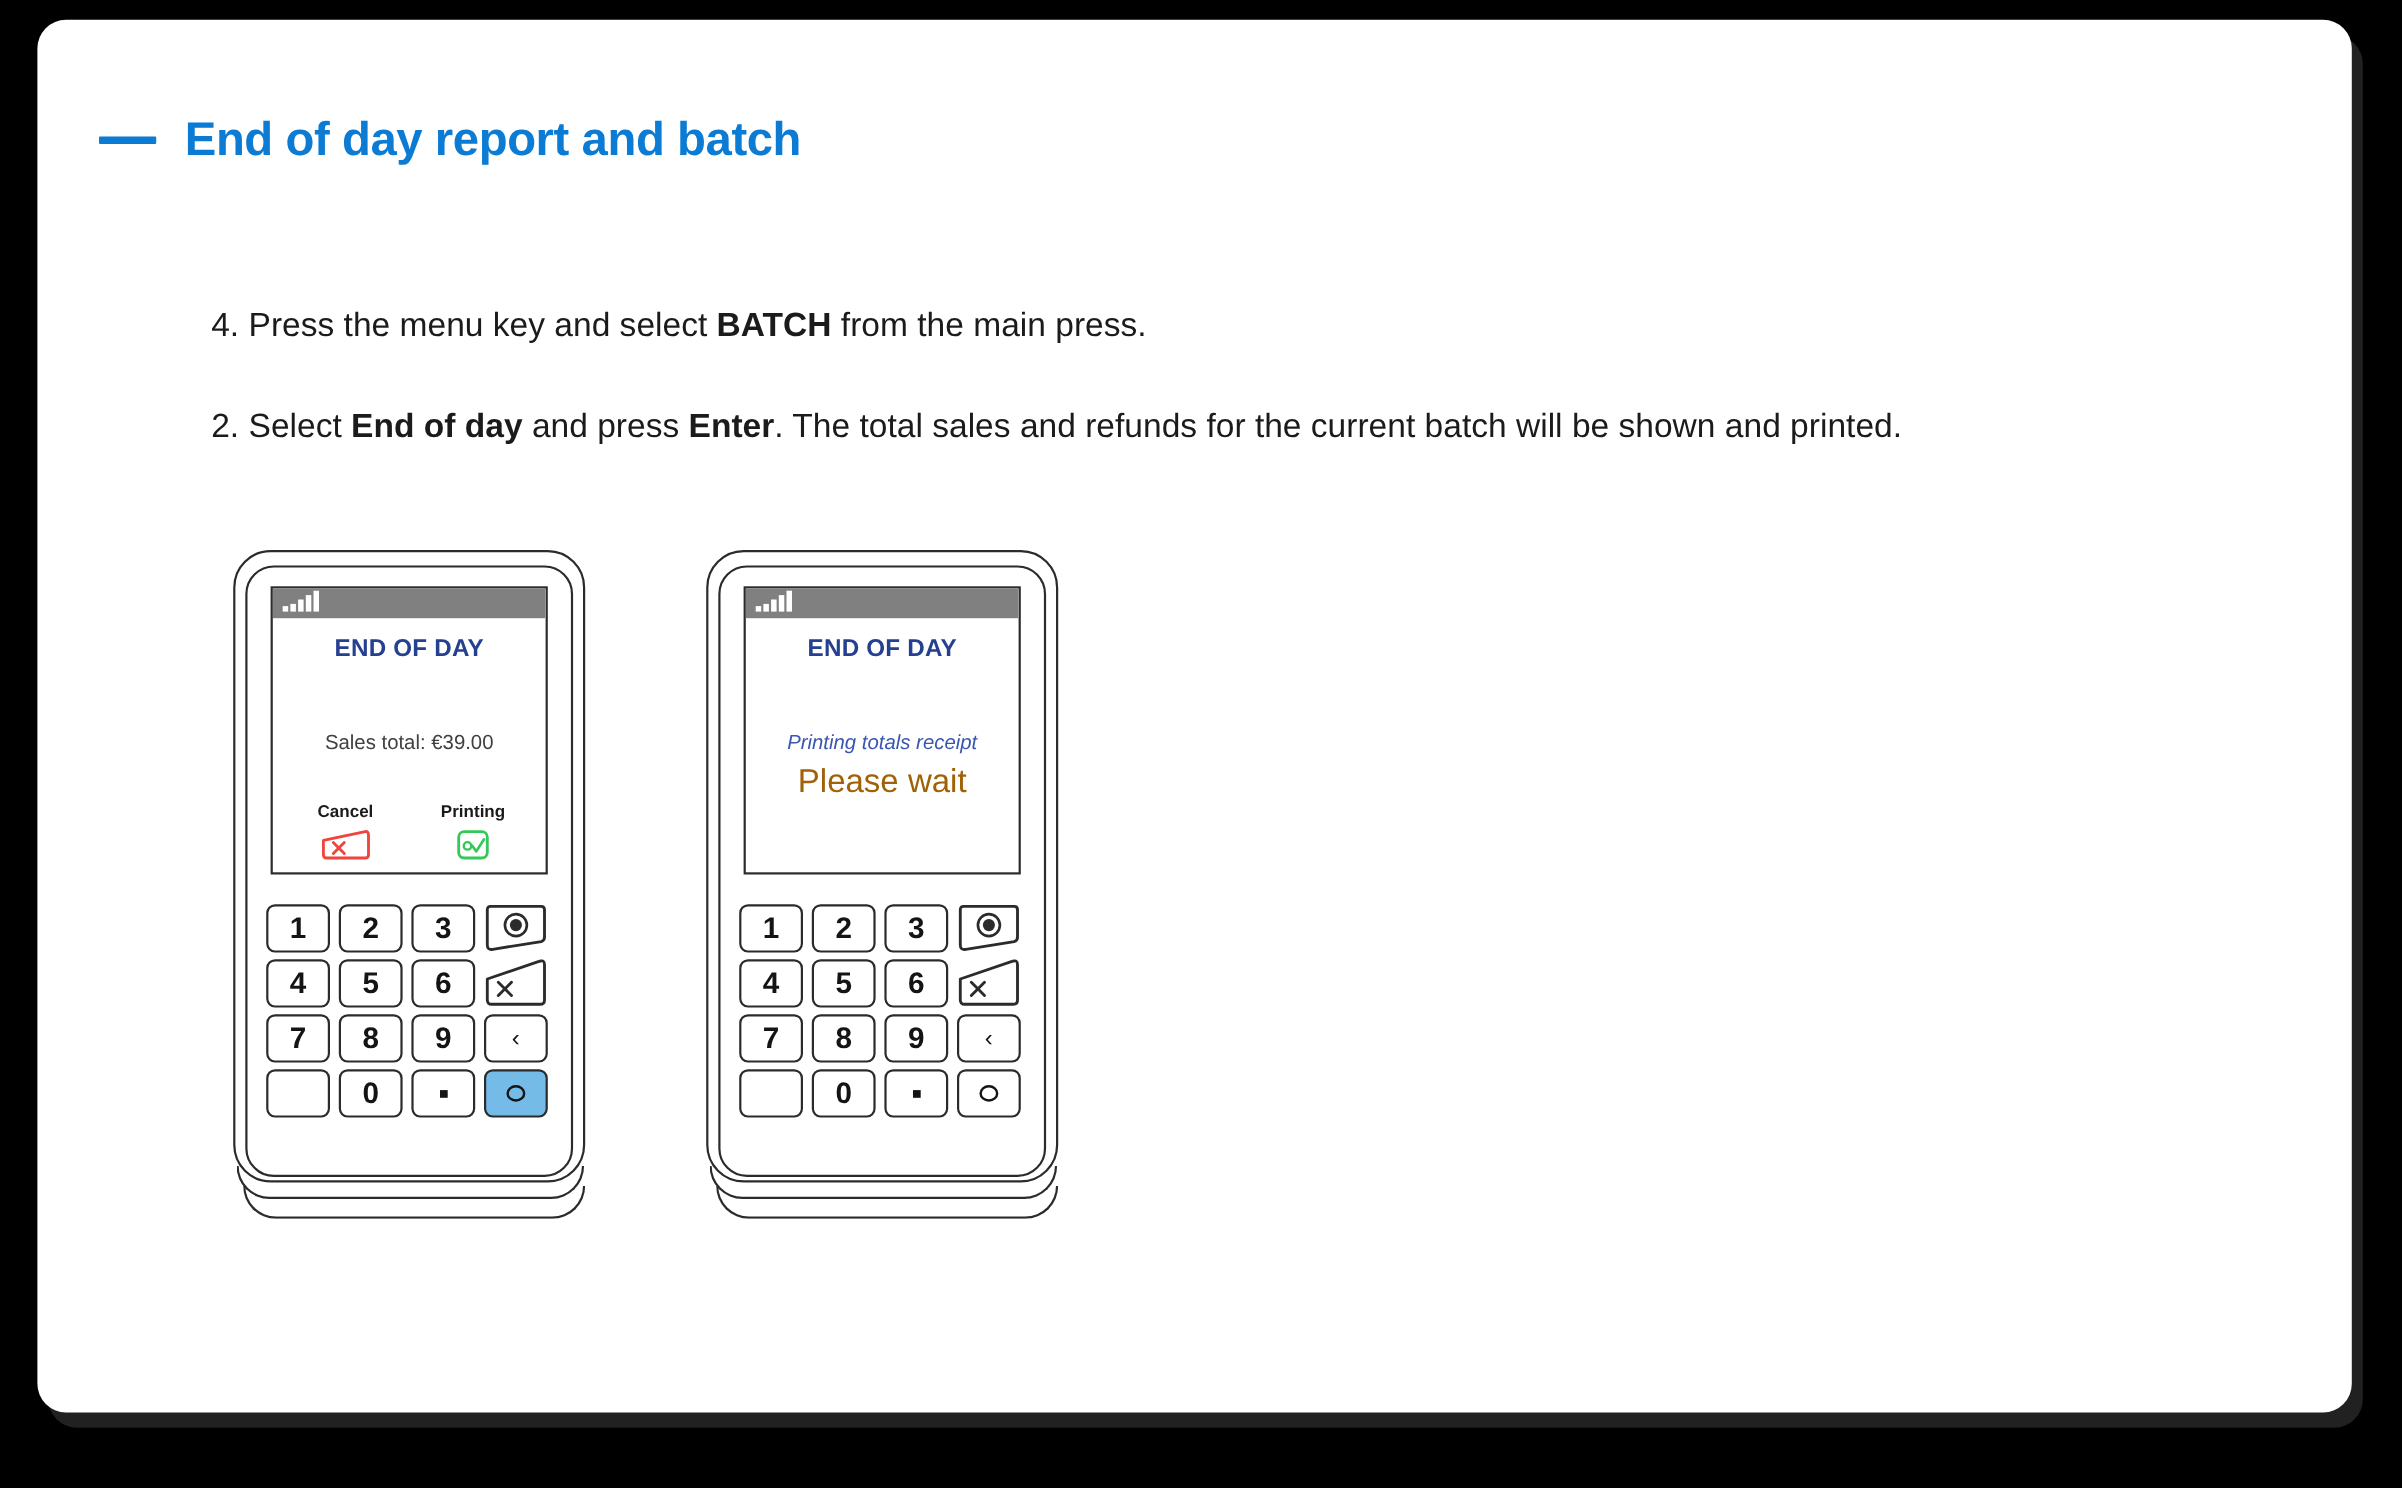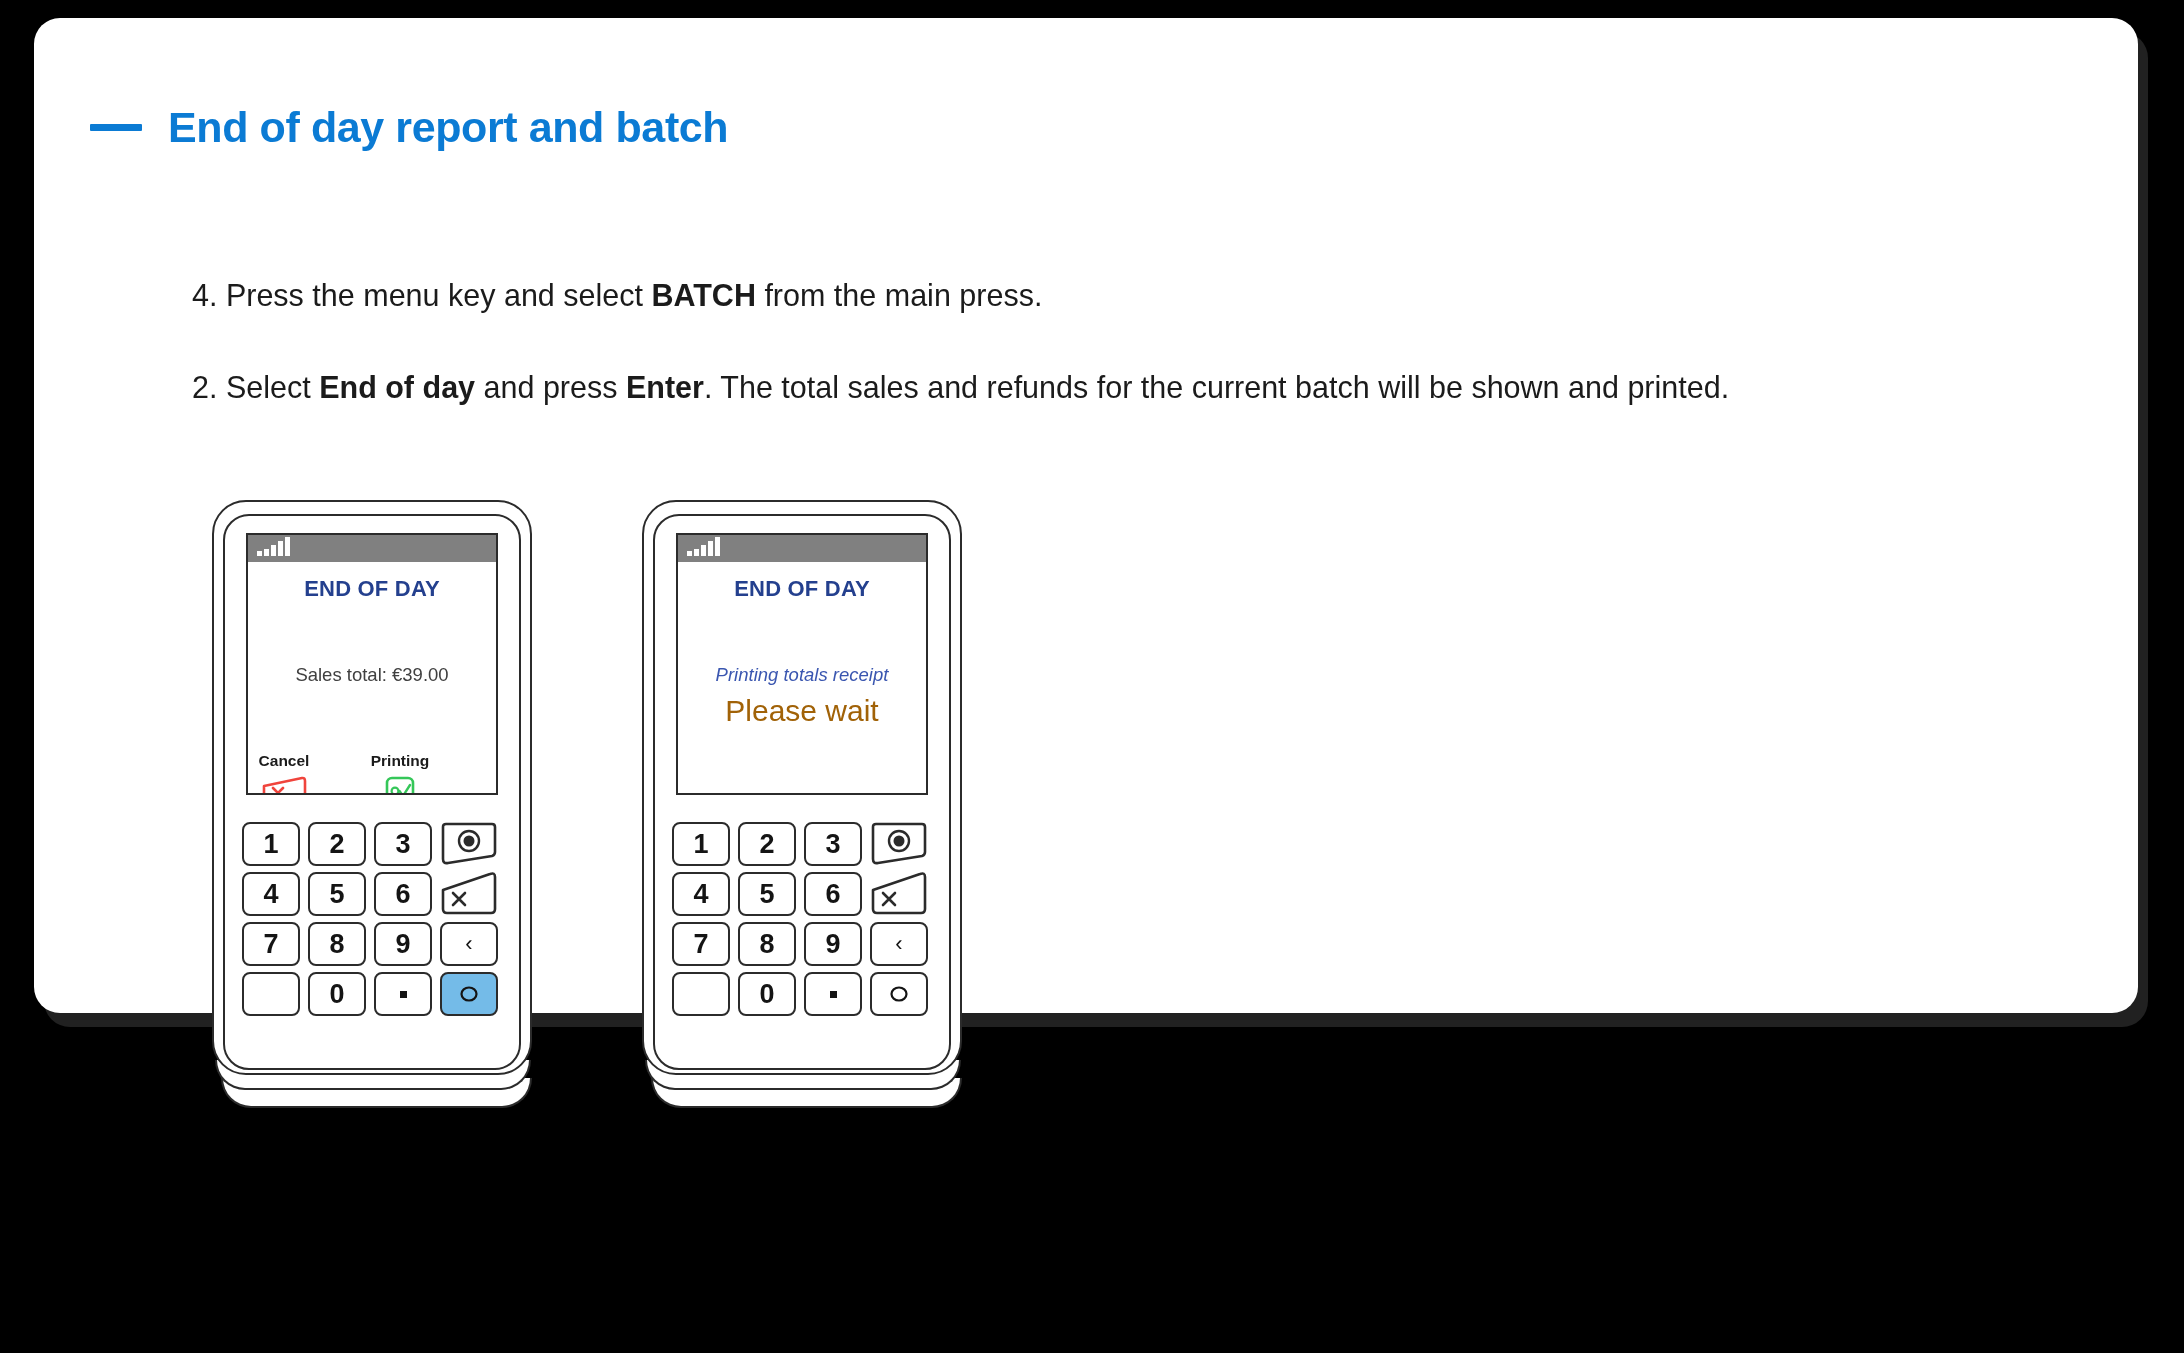--- a/index.html
+++ b/index.html
@@ -11,21 +11,21 @@
     font-family: "Liberation Sans", sans-serif;
     overflow: hidden;
   }
 
   
   .page-card {
     position: absolute;
     left: 34px;
     top: 18px;
     width: 2104px;
-    height: 995px;
+    height: 1266px;
     background: #ffffff;
     border-radius: 26px;
     box-shadow: 10px 14px 0 0 rgba(60,60,60,0.55);
   }
 
   
   .heading-row {
     position: absolute;
     left: 56px;
     top: 85px;
@@ -155,23 +155,23 @@
     left: 0; right: 0;
     top: 118px;
     font-size: 30px;
     color: #3a56b0;
   }
 
   
   .softkeys {
     position: absolute;
     left: 0; right: 0;
-    bottom: 2px;
-    display: flex;
-    justify-content: flex-start;
+    bottom: 24px;
+    display: flex;
+    justify-content: center;
     gap: 44px;
   }
   .softkey { width: 72px; text-align: center; }
   .softkey-label {
     font-size: 15.5px;
     font-weight: 700;
     color: #1b1b1b;
     margin-bottom: 5px;
   }
   .softkey-glyph { display: flex; justify-content: center; }

